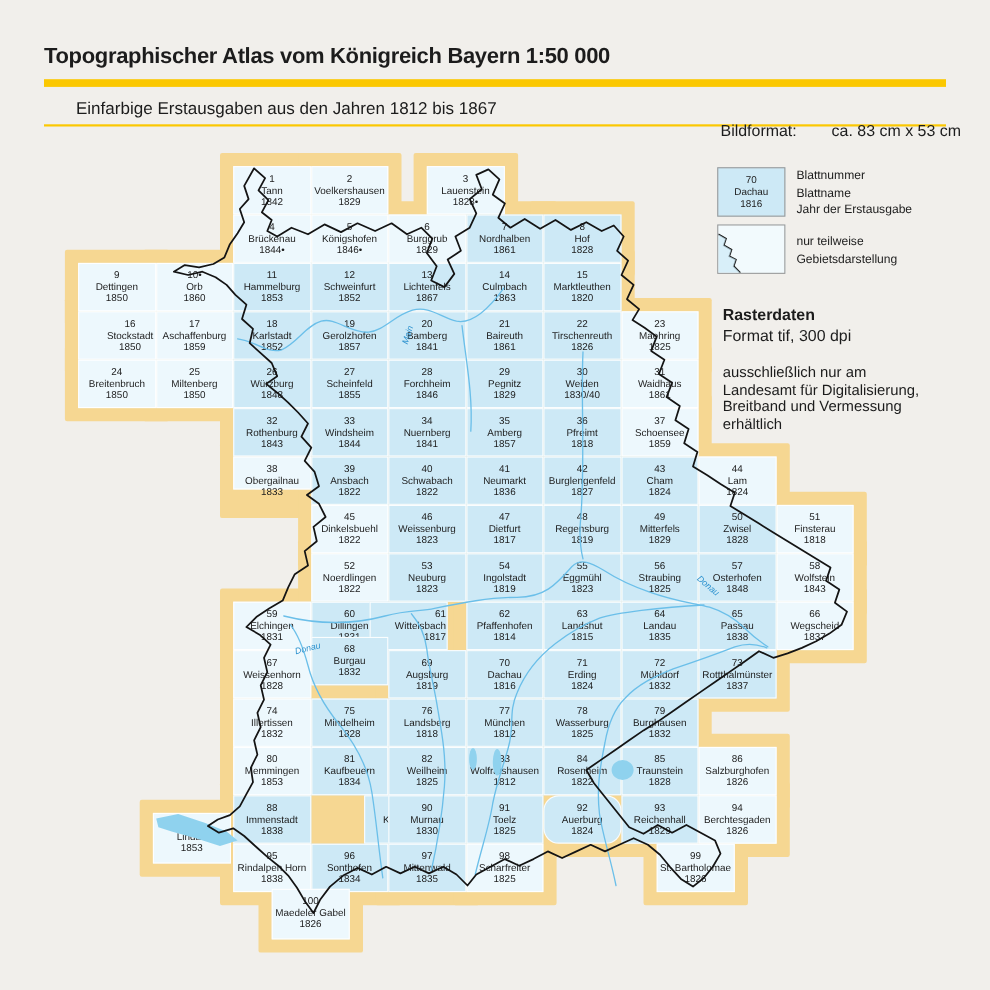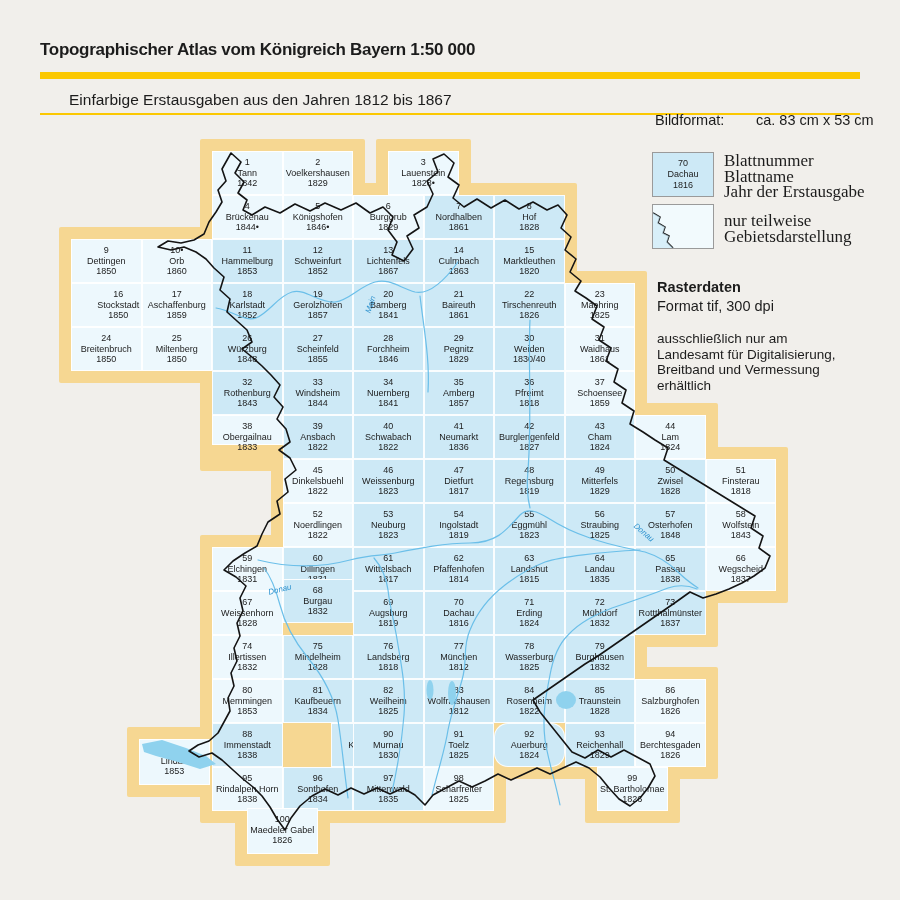--- a/index.html
+++ b/index.html
@@ -1,31 +1,31 @@
 <!DOCTYPE html>
 <html><head>
 <meta charset="utf-8">
 <style>
   html,body{margin:0;padding:0;}
   body{width:900px;height:900px;position:relative;background:#f1efeb;
        font-family:"Liberation Sans","DejaVu Sans",sans-serif;color:#1c1c1c;overflow:hidden;}
   .abs{position:absolute;}
   
-  .title{left:40px;top:40px;font-size:17px;font-weight:700;letter-spacing:-0.3px;white-space:nowrap;}
+  .title{left:40px;top:40px;font-size:20px;font-weight:700;letter-spacing:-0.3px;white-space:nowrap;}
   .title-bar{left:40px;top:72px;width:820px;height:7px;background:#fbc801;}
   .subtitle{left:40px;top:91px;font-size:15.5px;margin-left:29px;}
   .sub-bar{left:40px;top:113px;width:820px;height:2px;background:#fbc801;}
   
   .bildformat-label{left:655px;top:112px;font-size:14.5px;}
   .bildformat-value{left:756px;top:112px;font-size:14.5px;}
   .legend-box{width:62px;height:45px;border:1px solid #9a9a9a;box-sizing:border-box;}
   .legend-sample{left:652px;top:152px;background:#cde9f6;display:flex;flex-direction:column;
                  align-items:center;justify-content:center;font-size:9px;line-height:11px;text-align:center;}
   .legend-partial{left:652px;top:204px;background:#f2fafd;}
-  .legend-caption{font-size:17px;line-height:15.5px;white-space:pre-line;font-family:Liberation Serif, serif;}
+  .legend-caption{font-size:11px;line-height:15.5px;white-space:pre-line;}
   .cap1{left:724px;top:153px;} .cap2{left:724px;top:213px;}
   .raster-title{left:657px;top:279px;font-size:14.5px;font-weight:700;}
   .raster-format{left:657px;top:298px;font-size:14.5px;}
   .raster-note{left:657px;top:331px;font-size:13.5px;line-height:15.5px;white-space:pre-line;}
   
   #map{position:absolute;left:0;top:0;width:900px;height:900px;}
   .frame{position:absolute;background:#f6d792;border-radius:2px;z-index:1;}
   .cell{position:absolute;z-index:2;background:#cde9f6;box-sizing:border-box;
         border:1px solid rgba(255,255,255,.9);text-align:center;}
   .cell.partial{background:#edf8fd;}
@@ -438,21 +438,21 @@
         <div class="cell partial" style="left: 212px; top: 547px; width: 70.5px; height: 44px;">
           <div class="lbl">59</div>
           <div class="lbl">Elchingen</div>
           <div class="lbl">1831</div>
         </div>
         <div class="cell" style="left: 282.5px; top: 547px; width: 70.5px; height: 44px;">
           <div class="lbl">60</div>
           <div class="lbl">Dillingen</div>
           <div class="lbl">1831</div>
         </div>
-        <div class="cell" style="left: 353px; top: 547px; width: 70.5px; height: 44px;">
+        <div class="cell" style="left: 336px; top: 547px; width: 70.5px; height: 44px; text-align: right;">
           <div class="lbl">61</div>
           <div class="lbl">Wittelsbach</div>
           <div class="lbl">1817</div>
         </div>
         <div class="cell" style="left: 423.5px; top: 547px; width: 70.5px; height: 44px;">
           <div class="lbl">62</div>
           <div class="lbl">Pfaffenhofen</div>
           <div class="lbl">1814</div>
         </div>
         <div class="cell" style="left: 494px; top: 547px; width: 70.5px; height: 44px;">

